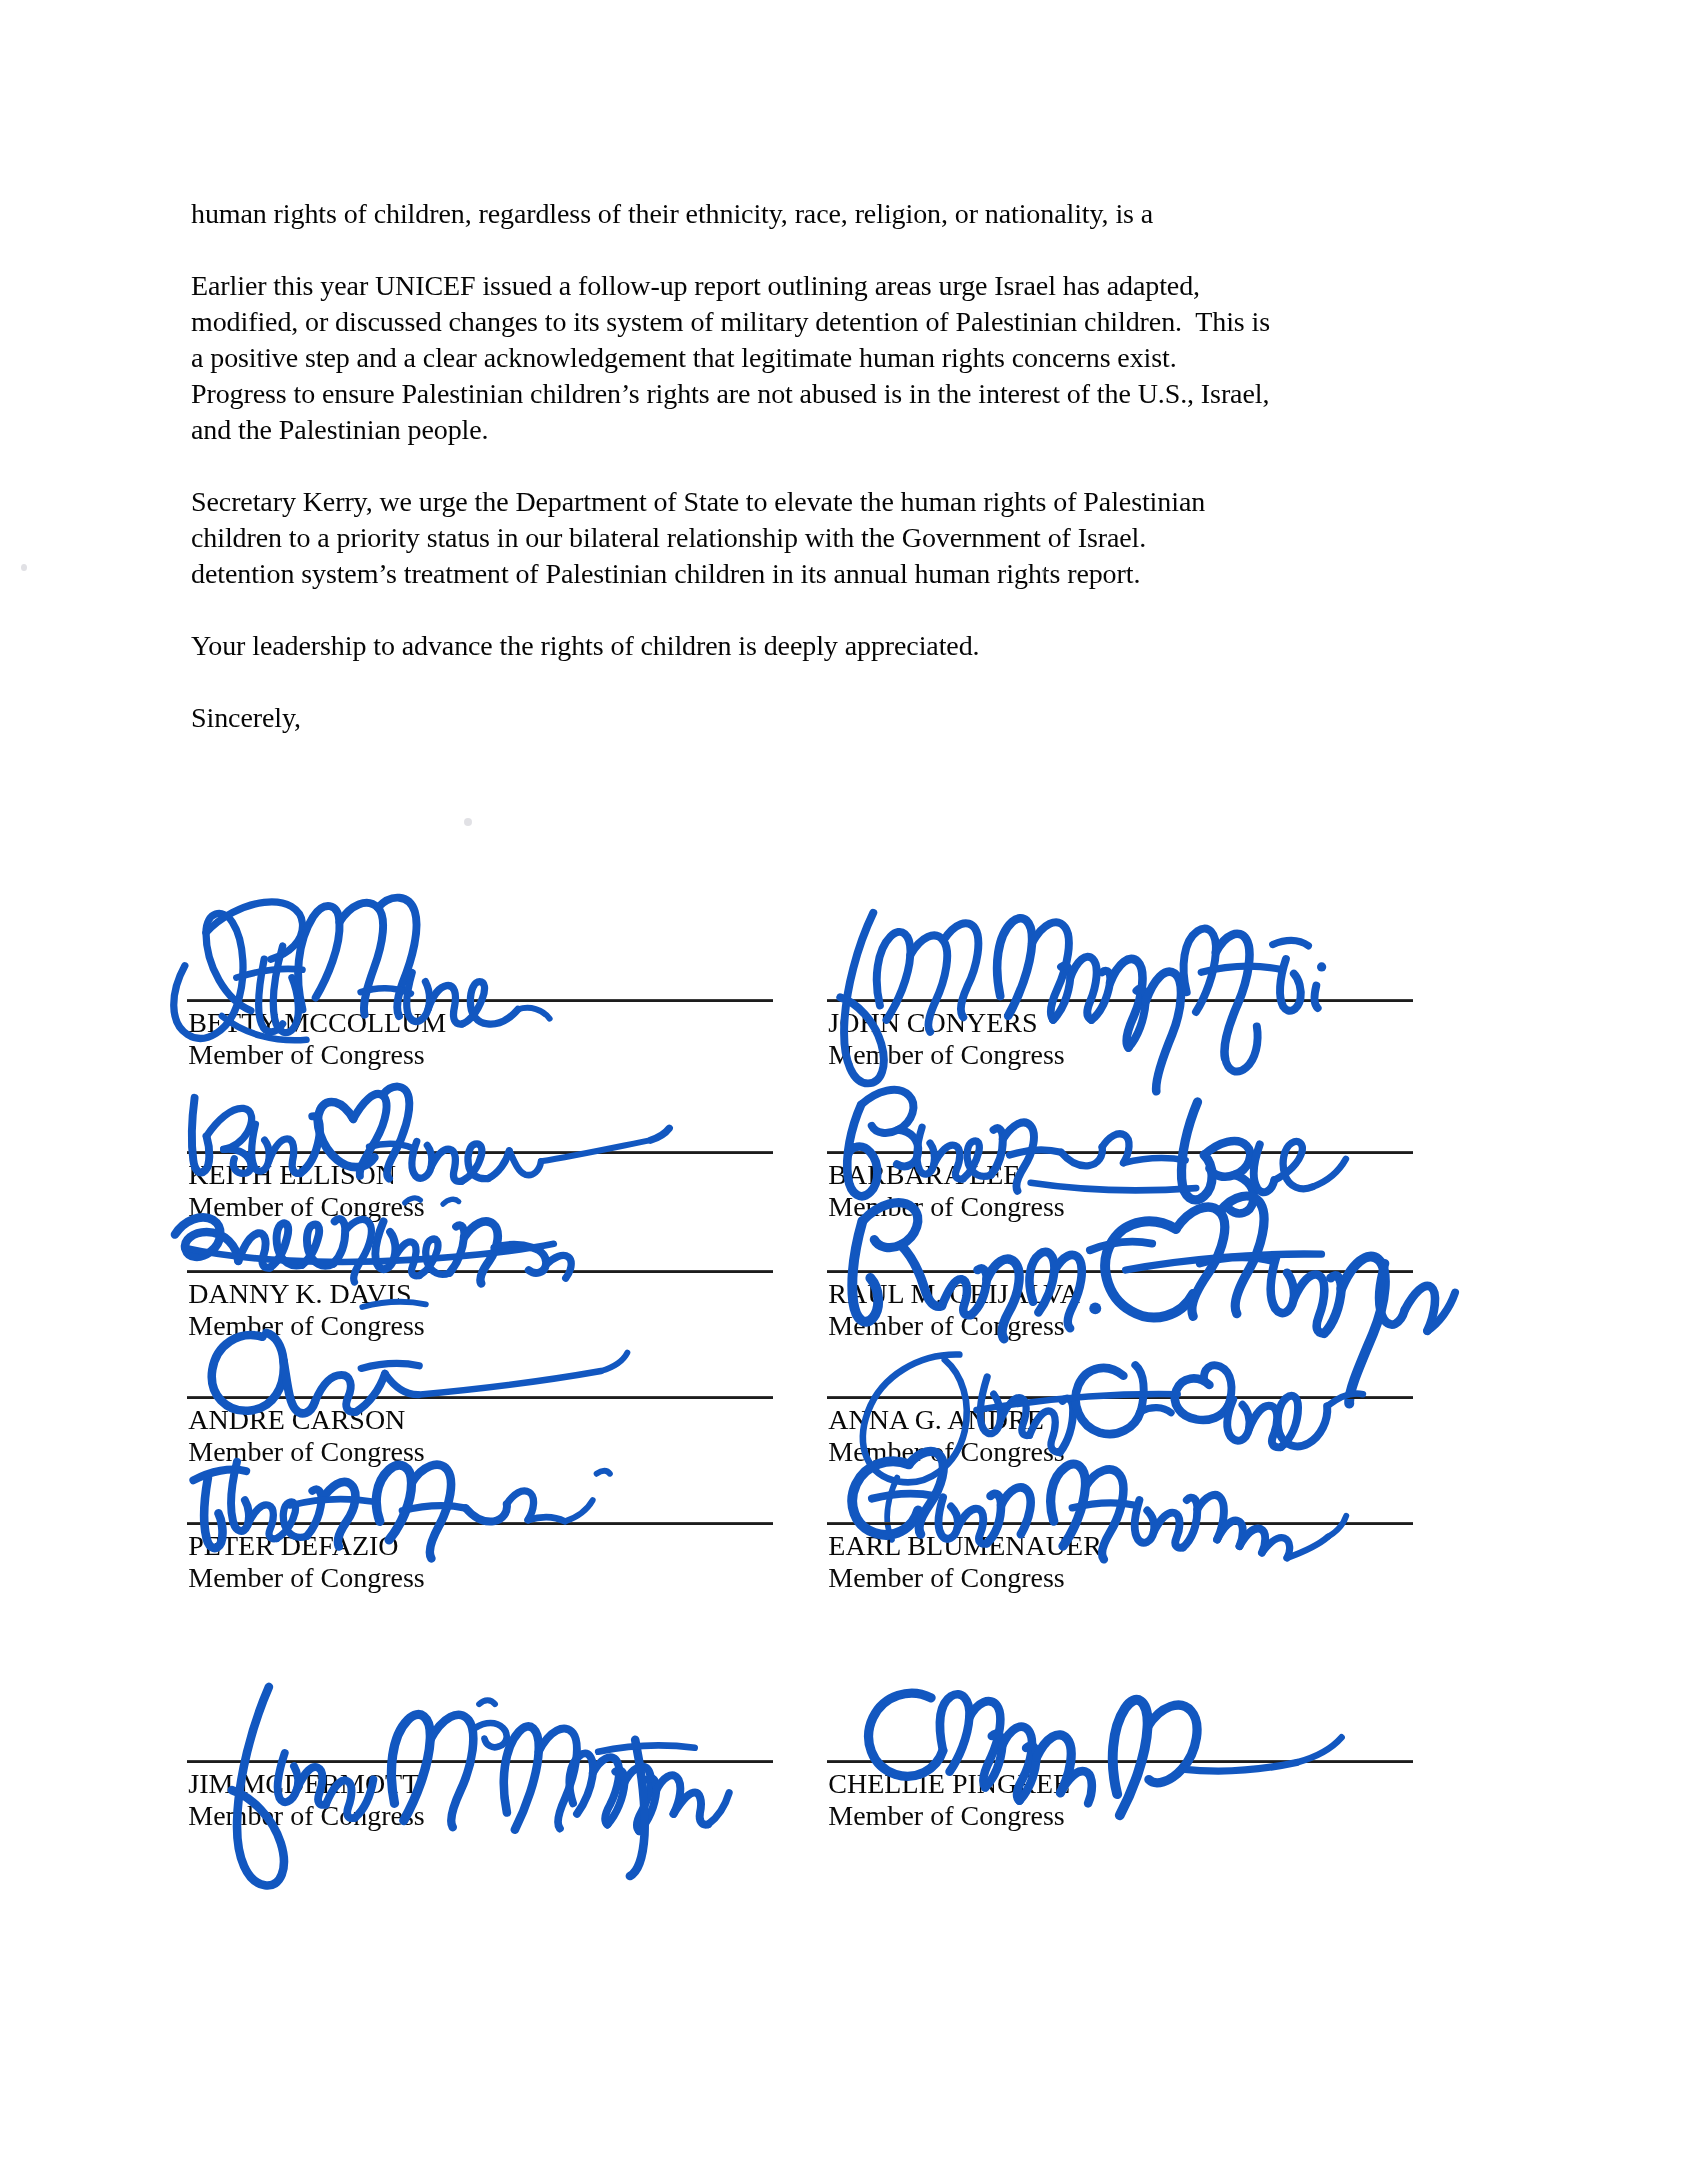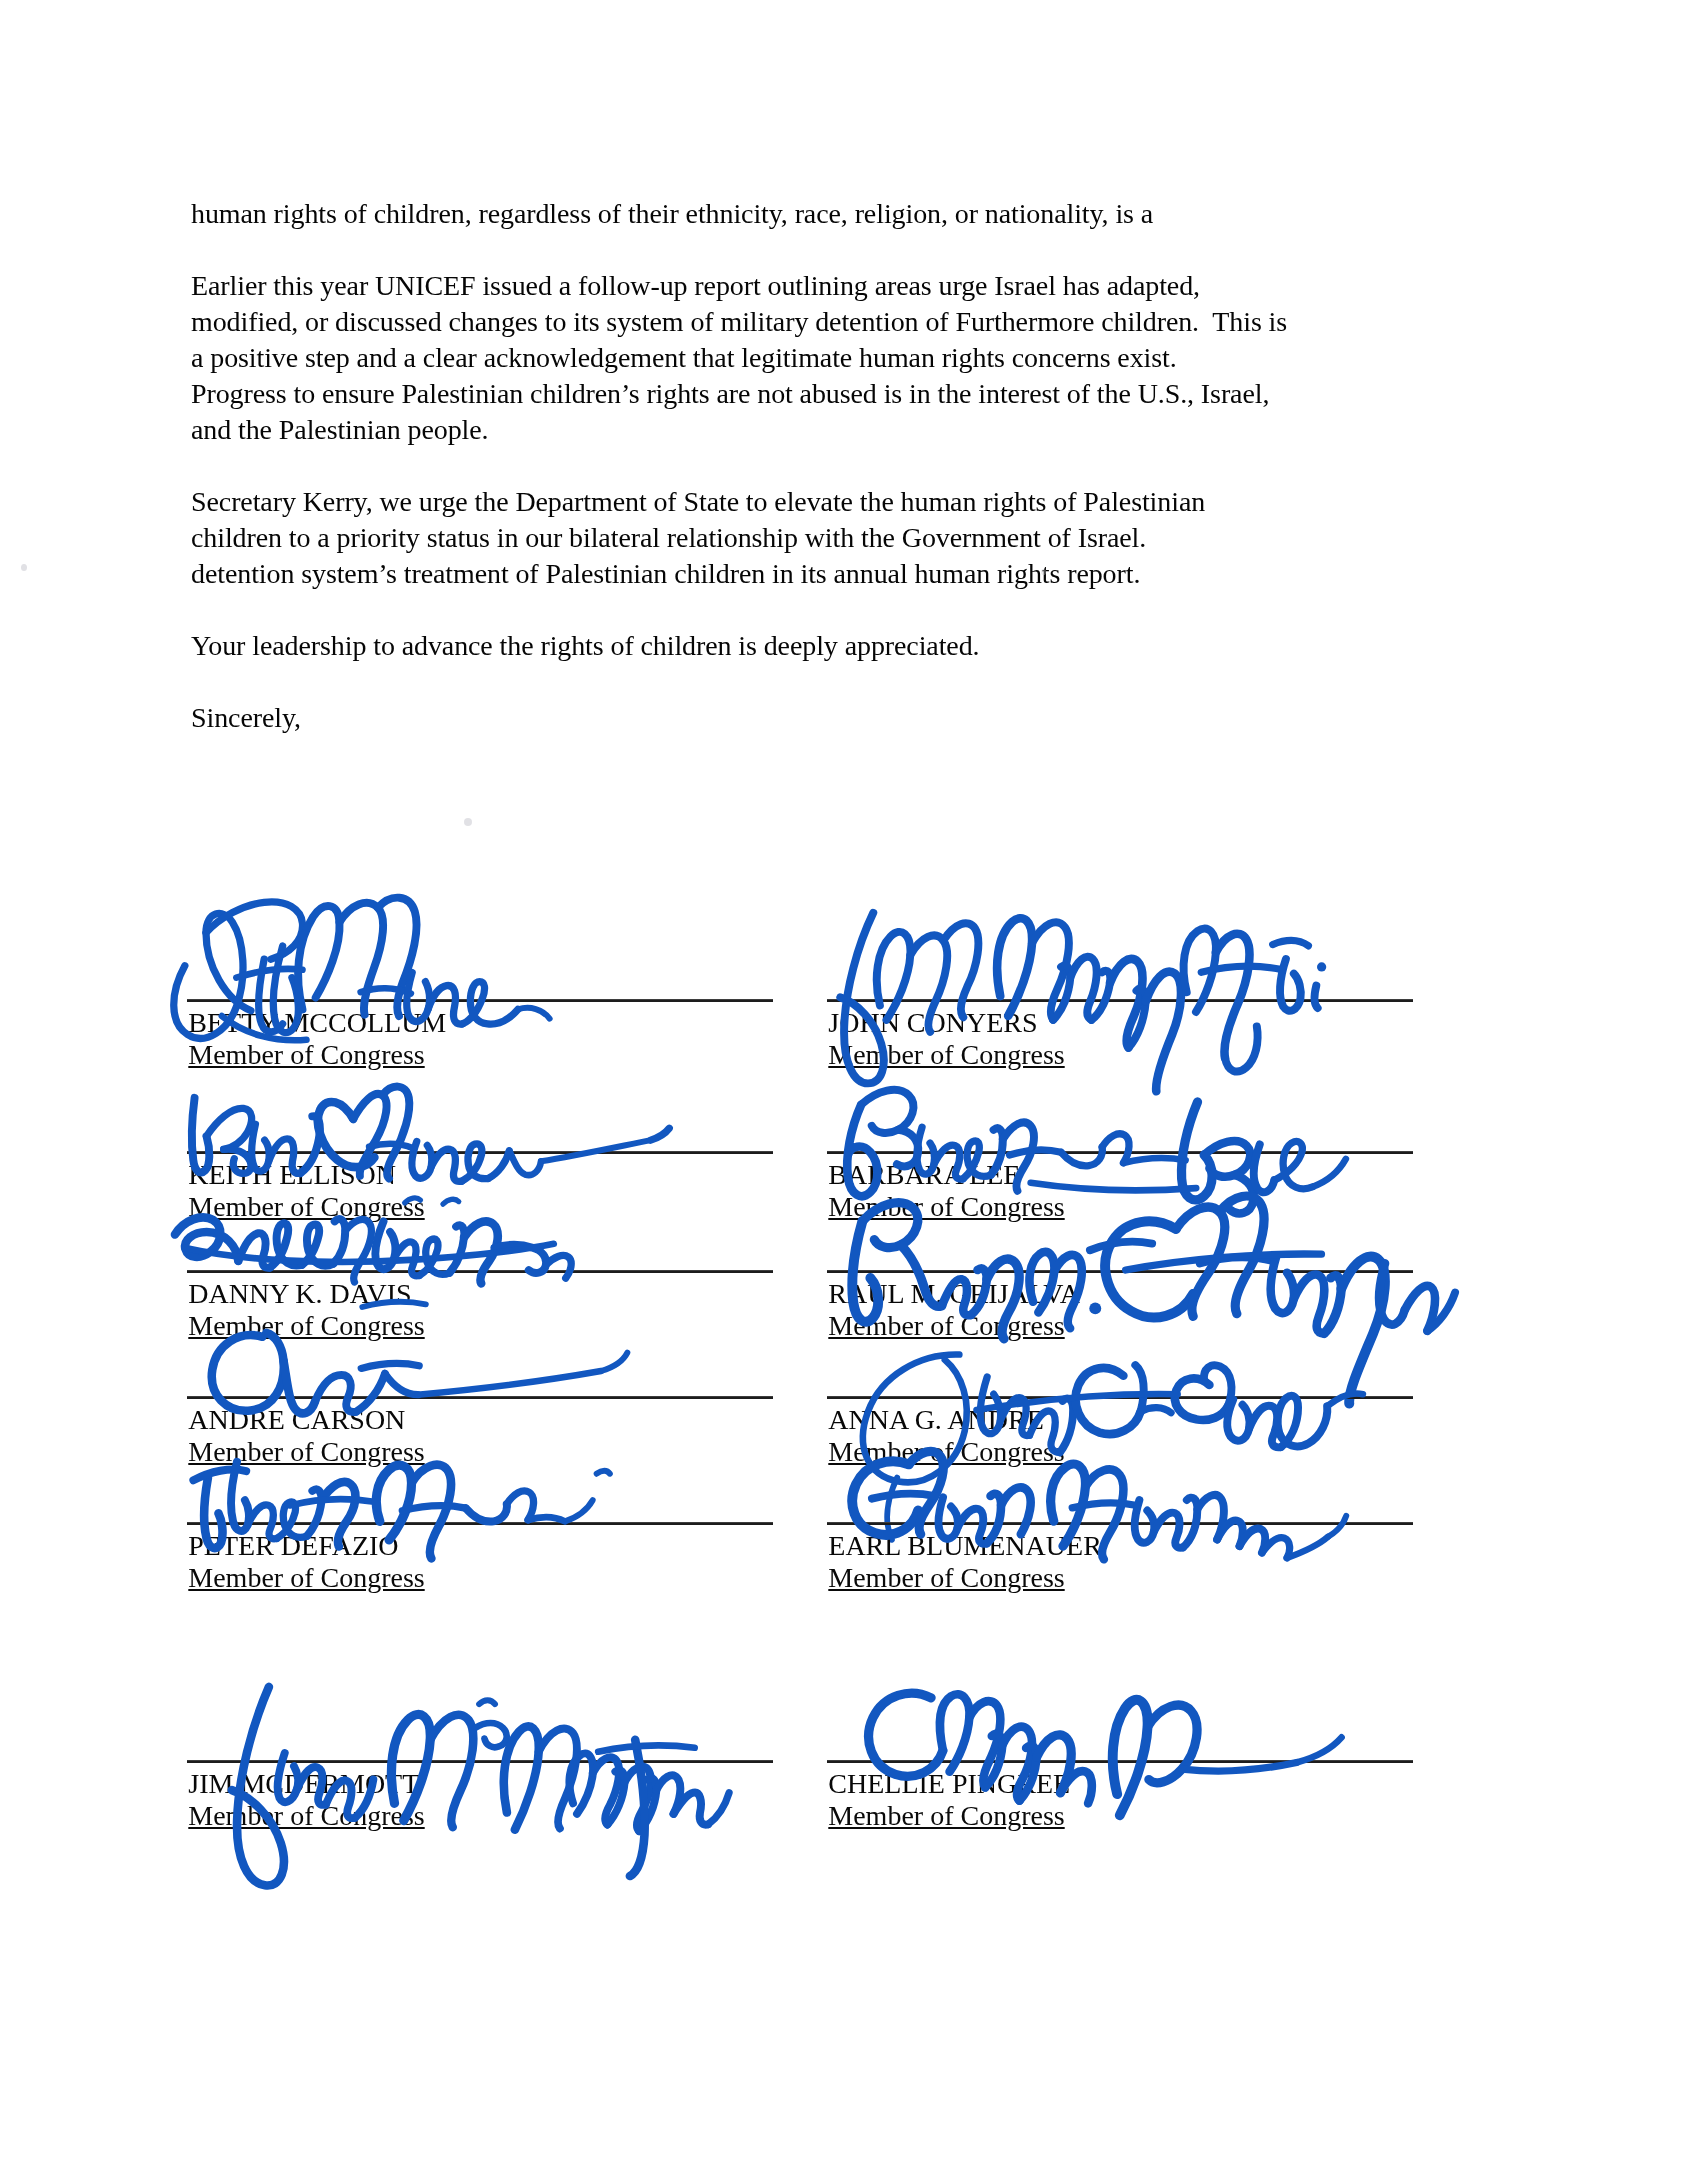--- a/index.html
+++ b/index.html
@@ -67,21 +67,20 @@
     white-space: nowrap;
     color: #080808;
   }
   .sig-title {
     position: absolute;
     left: 1.3px;
     font-size: 28px;
     line-height: 29px;
     white-space: nowrap;
     color: #0a0a0a;
-    text-decoration: underline;
   }
 
   
   .ink {
     position: absolute;
     pointer-events: none;
   }
   .ink svg { display: block; overflow: visible; }
   .ink path, .ink line {
     fill: none;
@@ -104,21 +103,21 @@
 <div id="page">
 
   <div id="body-copy">
 
     <p class="para">
       <span class="ln">human rights of children, regardless of their ethnicity, race, religion, or nationality, is a</span>
     </p>
 
     <p class="para">
       <span class="ln">Earlier this year UNICEF issued a follow-up report outlining areas urge Israel has adapted,</span>
-      <span class="ln">modified, or discussed changes to its system of military detention of Furthermore children.  This is</span>
+      <span class="ln">modified, or discussed changes to its system of military detention of Palestinian children.  This is</span>
       <span class="ln">a positive step and a clear acknowledgement that legitimate human rights concerns exist.</span>
       <span class="ln">Progress to ensure Palestinian children’s rights are not abused is in the interest of the U.S., Israel,</span>
       <span class="ln">and the Palestinian people.</span>
     </p>
 
     <p class="para">
       <span class="ln">Secretary Kerry, we urge the Department of State to elevate the human rights of Palestinian</span>
       <span class="ln">children to a priority status in our bilateral relationship with the Government of Israel.</span>
       <span class="ln">detention system’s treatment of Palestinian children in its annual human rights report.</span>
     </p>

